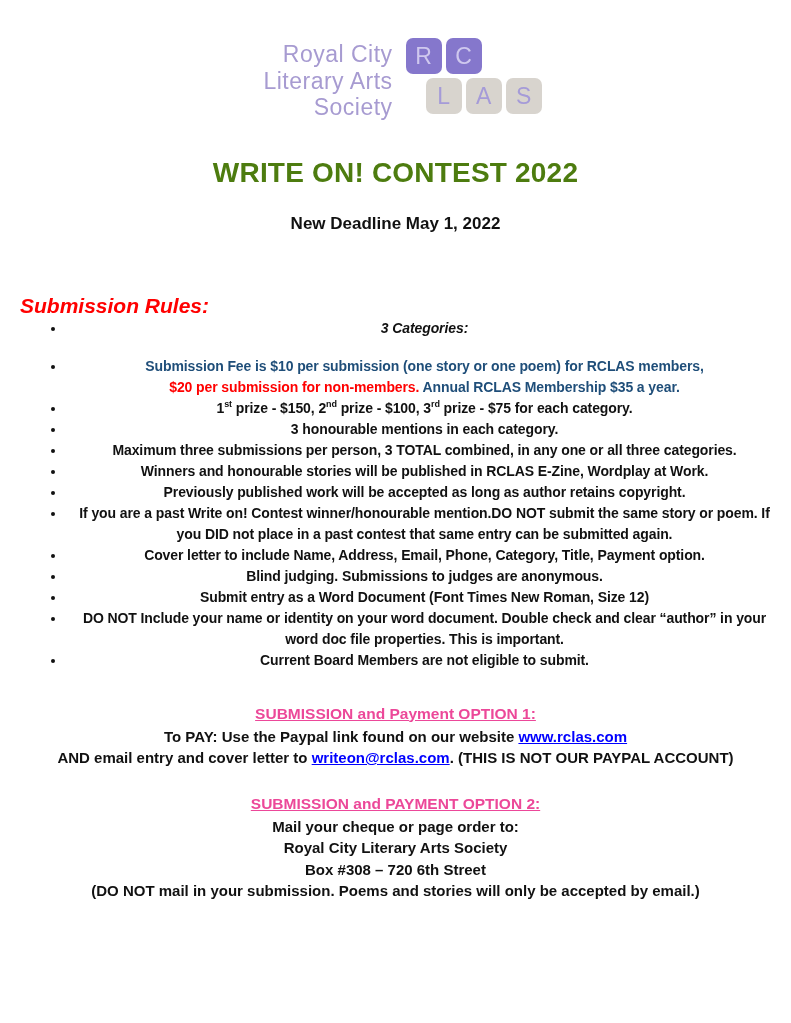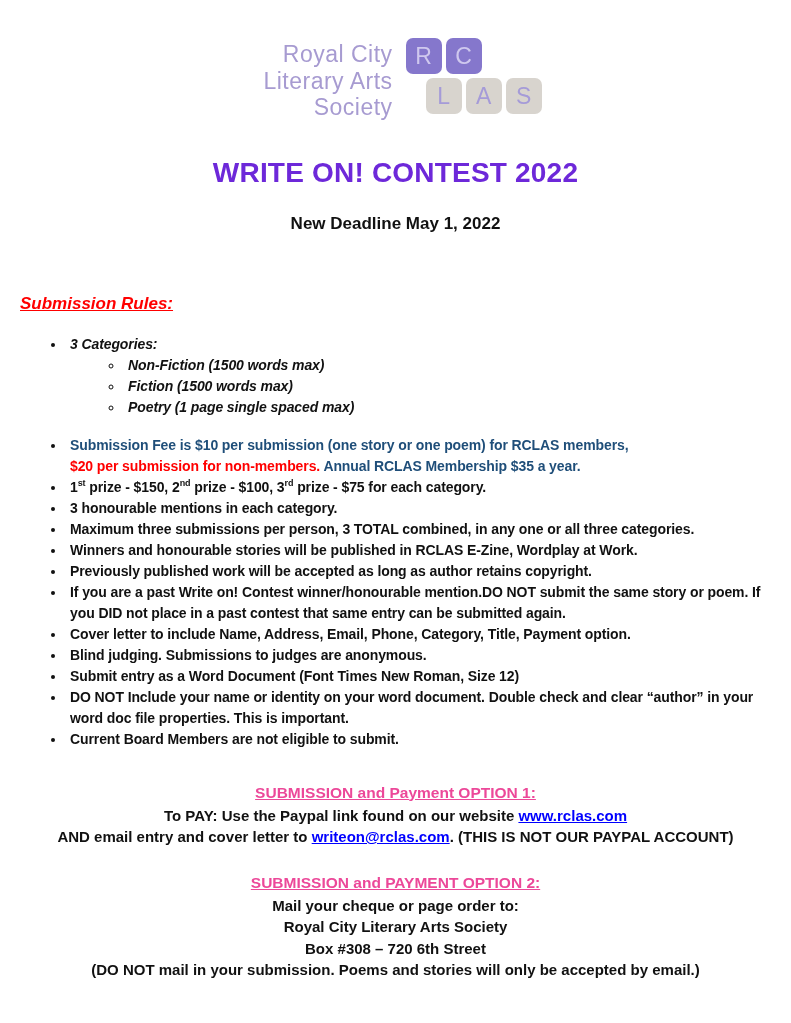--- a/index.html
+++ b/index.html
@@ -31,41 +31,41 @@
     width: 36px; height: 36px; border-radius: 7px;
     display: flex; align-items: center; justify-content: center;
     font-size: 23px; font-weight: 400;
   }
   .tile.purple { background: #8577cc; color: #cfc8ee; }
   .tile.gray   { background: #d8d4ce; color: #a59bd8; }
 
   
   .title {
     margin-top: 36px; text-align: center;
-    font-size: 28px; font-weight: 700; color: #6d28d9;
+    font-size: 28px; font-weight: 700; color: #4d7c0f;
     letter-spacing: 0.2px;
   }
   .subtitle {
     margin-top: 25px; text-align: center;
     font-size: 17px; font-weight: 700; color: #111111;
   }
   .rules-heading {
     margin: 60px 0 0 20px;
     display: inline-block;
-    font-size: 17px; font-weight: 700; font-style: italic;
-    color: #ff0000; text-decoration: underline;
+    font-size: 21px; font-weight: 700; font-style: italic;
+    color: #ff0000; 
   }
 
   
   ul.rules {
-    margin-top: 20px;
     padding-left: 66px; padding-right: 12px;
     list-style: disc outside;
     font-size: 14px; font-weight: 700; line-height: 21px;
     letter-spacing: -0.1px;
+    text-align: center;
   }
   ul.rules > li { padding-left: 4px; }
   ul.rules > li.gap-above { margin-top: 17px; }
   ul.subrules {
     list-style: circle outside;
     padding-left: 54px;
     font-style: italic;
   }
   ul.subrules > li { padding-left: 4px; }
   li.cat > span { font-style: italic; }
@@ -114,25 +114,20 @@
 
   <h1 class="title">WRITE ON! CONTEST 2022</h1>
 
   <div class="subtitle">New Deadline May 1, 2022</div>
 
   <div class="rules-heading">Submission Rules:</div>
 
   <ul class="rules">
     <li class="cat">
       <span>3 Categories:</span>
-      <ul class="subrules">
-        <li>Non-Fiction (1500 words max)</li>
-        <li>Fiction (1500 words max)</li>
-        <li>Poetry (1 page single spaced max)</li>
-      </ul>
     </li>
     <li class="gap-above"><span class="blue">Submission Fee is $10 per submission (one story or one poem) for RCLAS members,</span><br><span class="red">$20 per submission for non-members.</span><span class="blue"> Annual RCLAS Membership $35 a year.</span></li>
     <li><span>1</span><span class="sup">st</span><span> prize - $150, 2</span><span class="sup">nd</span><span> prize - $100, 3</span><span class="sup">rd</span><span> prize - $75 for each category.</span></li>
     <li><span>3 honourable mentions in each category.</span></li>
     <li><span>Maximum three submissions per person, 3 TOTAL combined, in any one or all three categories.</span></li>
     <li><span>Winners and honourable stories will be published in RCLAS E-Zine, Wordplay at Work.</span></li>
     <li><span>Previously published work will be accepted as long as author retains copyright.</span></li>
     <li><span>If you are a past Write on! Contest winner/honourable mention.DO NOT submit the same story or poem. If you DID not place in a past contest that same entry can be submitted again.</span></li>
     <li><span>Cover letter to include Name, Address, Email, Phone, Category, Title, Payment option.</span></li>
     <li><span>Blind judging. Submissions to judges are anonymous.</span></li>

